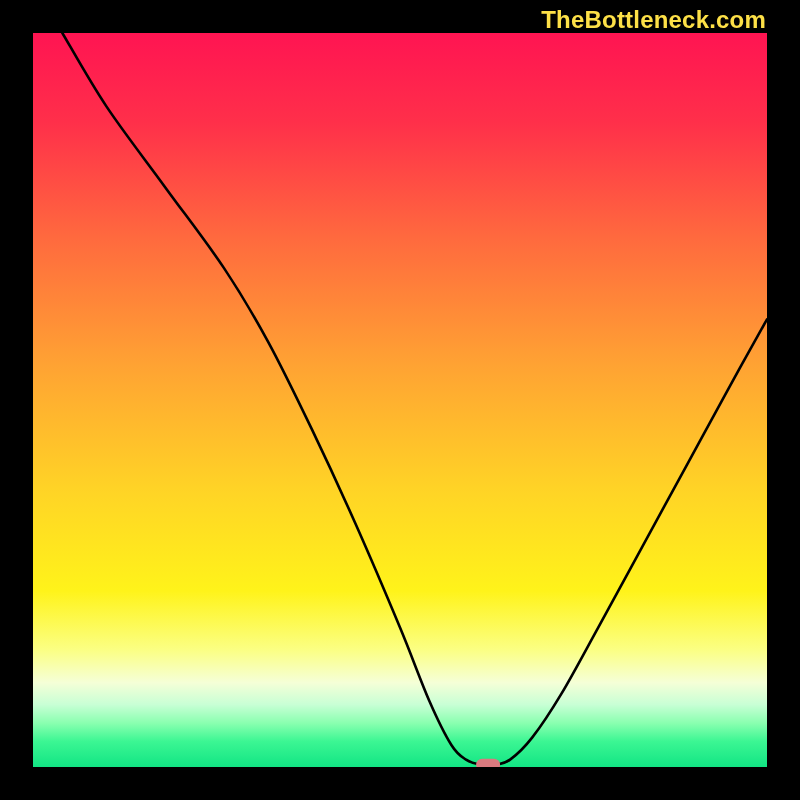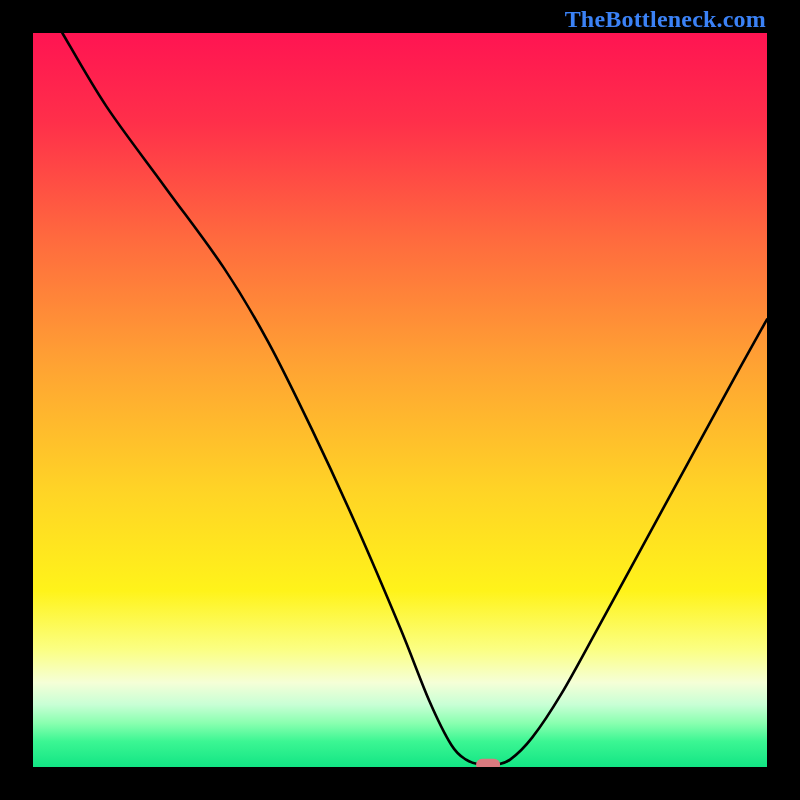--- a/index.html
+++ b/index.html
@@ -35,24 +35,24 @@
     position: absolute;
     left: 0;
     top: 0;
     width: 100%;
     height: 100%;
   }
   .watermark {
     position: absolute;
     top: 6px;
     right: 34px;
-    font-family: Liberation Serif, serif;
+    font-family: Liberation Sans, sans-serif;
     font-size: 24px;
     font-weight: bold;
-    color: #3b82f6;
+    color: #fde047;
     letter-spacing: 0.2px;
   }
 </style>
 </head>
 <body>
 
 <div class="frame">
 
   <div class="plot-area">
     <svg class="gradient" viewBox="0 0 734 734" preserveAspectRatio="none">

